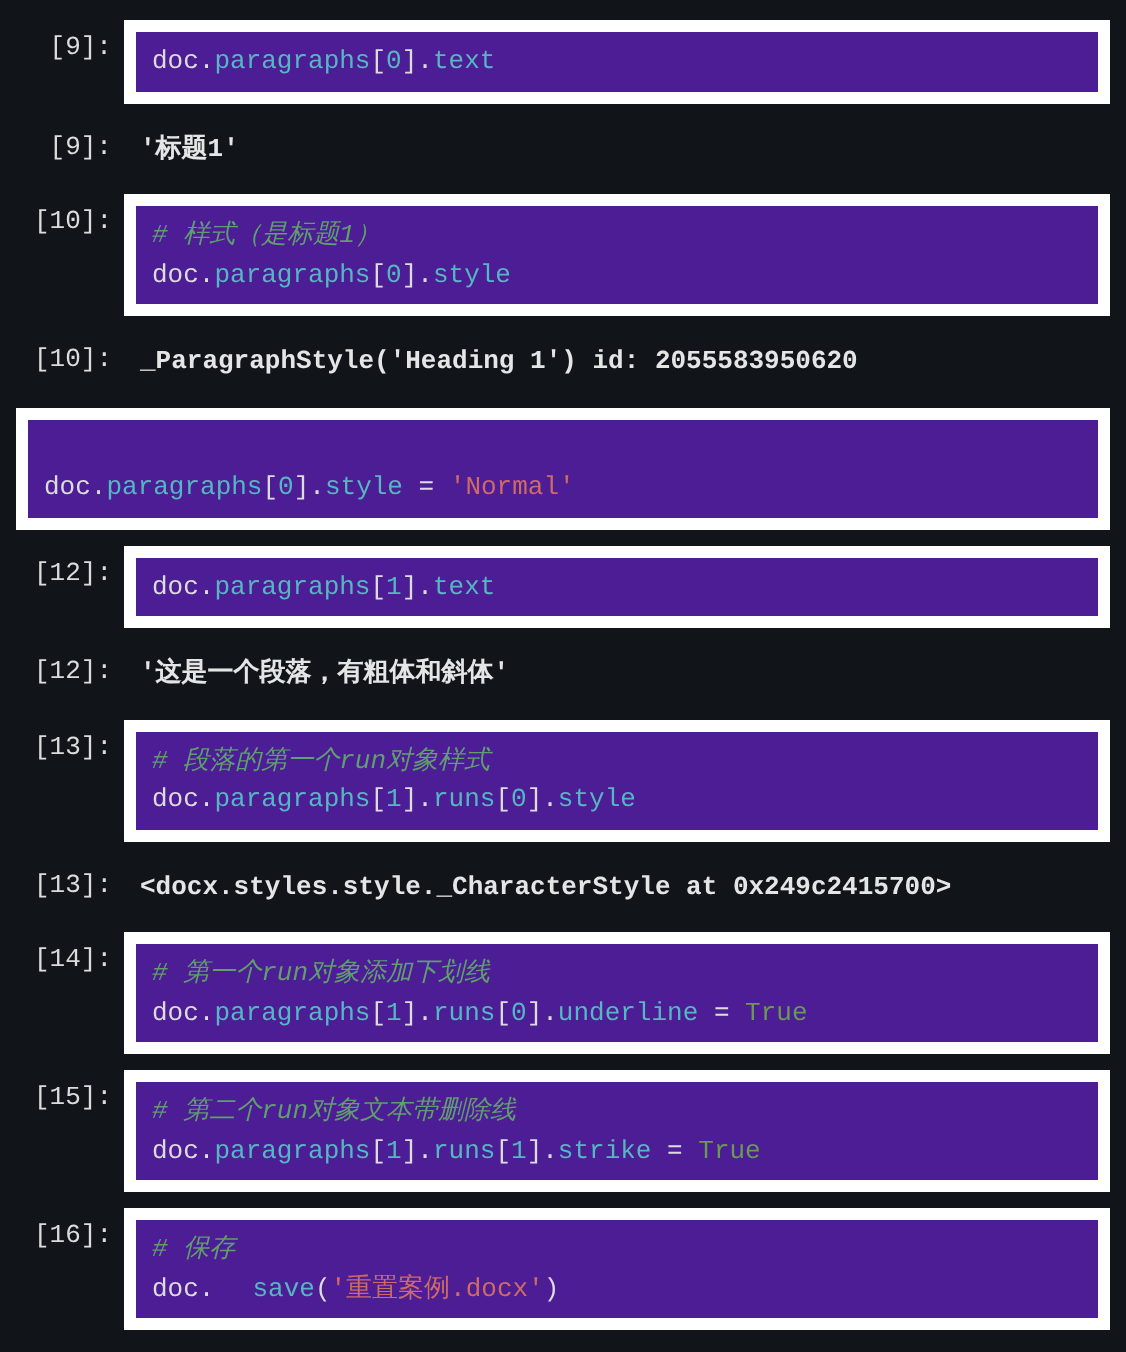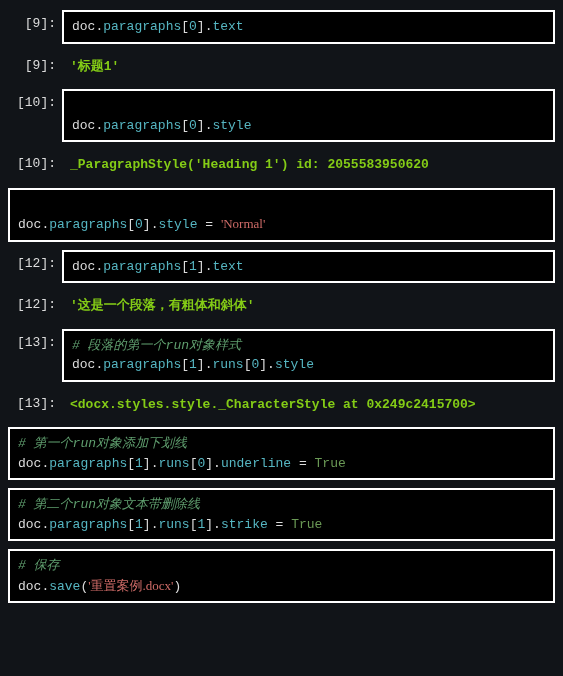--- a/index.html
+++ b/index.html
@@ -19,59 +19,59 @@
   width: 54px;
   flex-shrink: 0;
   text-align: right;
   color: #dcdcdc;
   padding-top: 6px;
   padding-right: 6px;
   font-weight: normal;
 }
 .code-cell {
   flex: 1;
-  background: #000000;
-  border: 2px solid #ffffff;
+  background: #4c1d95;
+  border: 6px solid #ffffff;
   padding: 5px 8px;
   line-height: 1.5;
 }
 .output-cell {
   flex: 1;
   background: transparent;
   padding: 5px 8px;
   line-height: 1.5;
-  color: #84cc16;
+  color: #e5e5e5;
   font-weight: bold;
 }
 .tok-var { color: #dcdcdc; }
 .tok-dot { color: #dcdcdc; }
 .tok-attr { color: #56b6c2; }
 .tok-num { color: #56b6c2; }
 .tok-br { color: #dcdcdc; }
 .tok-comment { color: #5f9e6e; font-style: italic; }
 .tok-op { color: #dcdcdc; }
-.tok-str { color: #ce6b67; font-family: Liberation Serif, serif; }
+.tok-str { color: #ce6b67; }
 .tok-bool { color: #6a9955; font-weight: normal; }
-.tok-func { color: #56b6c2; }
+.tok-func { color: #56b6c2; margin-left: 19px; }
 </style>
 </head>
 <body>
 
 <div id="notebook">
     <div class="row">
       <div class="prompt">[9]:</div>
       <div class="code-cell"><span class="tok-var">doc</span><span class="tok-dot">.</span><span class="tok-attr">paragraphs</span><span class="tok-br">[</span><span class="tok-num">0</span><span class="tok-br">].</span><span class="tok-attr">text</span></div>
     </div>
     <div class="row">
       <div class="prompt">[9]:</div>
       <div class="output-cell">'标题1'</div>
     </div>
     <div class="row">
       <div class="prompt">[10]:</div>
-      <div class="code-cell"><br><span class="tok-var">doc</span><span class="tok-dot">.</span><span class="tok-attr">paragraphs</span><span class="tok-br">[</span><span class="tok-num">0</span><span class="tok-br">].</span><span class="tok-attr">style</span></div>
+      <div class="code-cell"><span class="tok-comment"># 样式（是标题1）</span><br><span class="tok-var">doc</span><span class="tok-dot">.</span><span class="tok-attr">paragraphs</span><span class="tok-br">[</span><span class="tok-num">0</span><span class="tok-br">].</span><span class="tok-attr">style</span></div>
     </div>
     <div class="row">
       <div class="prompt">[10]:</div>
       <div class="output-cell">_ParagraphStyle('Heading 1') id: 2055583950620</div>
     </div>
     <div class="row">
       <div class="code-cell"><br><span class="tok-var">doc</span><span class="tok-dot">.</span><span class="tok-attr">paragraphs</span><span class="tok-br">[</span><span class="tok-num">0</span><span class="tok-br">].</span><span class="tok-attr">style</span><span class="tok-op"> = </span><span class="tok-str">'Normal'</span></div>
     </div>
     <div class="row">
       <div class="prompt">[12]:</div>
@@ -83,21 +83,24 @@
     </div>
     <div class="row">
       <div class="prompt">[13]:</div>
       <div class="code-cell"><span class="tok-comment"># 段落的第一个run对象样式</span><br><span class="tok-var">doc</span><span class="tok-dot">.</span><span class="tok-attr">paragraphs</span><span class="tok-br">[</span><span class="tok-num">1</span><span class="tok-br">].</span><span class="tok-attr">runs</span><span class="tok-br">[</span><span class="tok-num">0</span><span class="tok-br">].</span><span class="tok-attr">style</span></div>
     </div>
     <div class="row">
       <div class="prompt">[13]:</div>
       <div class="output-cell">&lt;docx.styles.style._CharacterStyle at 0x249c2415700&gt;</div>
     </div>
     <div class="row">
+      <div class="prompt">[14]:</div>
       <div class="code-cell"><span class="tok-comment"># 第一个run对象添加下划线</span><br><span class="tok-var">doc</span><span class="tok-dot">.</span><span class="tok-attr">paragraphs</span><span class="tok-br">[</span><span class="tok-num">1</span><span class="tok-br">].</span><span class="tok-attr">runs</span><span class="tok-br">[</span><span class="tok-num">0</span><span class="tok-br">].</span><span class="tok-attr">underline</span><span class="tok-op"> = </span><span class="tok-bool">True</span></div>
     </div>
     <div class="row">
+      <div class="prompt">[15]:</div>
       <div class="code-cell"><span class="tok-comment"># 第二个run对象文本带删除线</span><br><span class="tok-var">doc</span><span class="tok-dot">.</span><span class="tok-attr">paragraphs</span><span class="tok-br">[</span><span class="tok-num">1</span><span class="tok-br">].</span><span class="tok-attr">runs</span><span class="tok-br">[</span><span class="tok-num">1</span><span class="tok-br">].</span><span class="tok-attr">strike</span><span class="tok-op"> = </span><span class="tok-bool">True</span></div>
     </div>
     <div class="row">
+      <div class="prompt">[16]:</div>
       <div class="code-cell"><span class="tok-comment"># 保存</span><br><span class="tok-var">doc</span><span class="tok-dot">.</span><span class="tok-func">save</span><span class="tok-br">(</span><span class="tok-str">'重置案例.docx'</span><span class="tok-br">)</span></div>
     </div>
   </div>
 
 </body></html>

